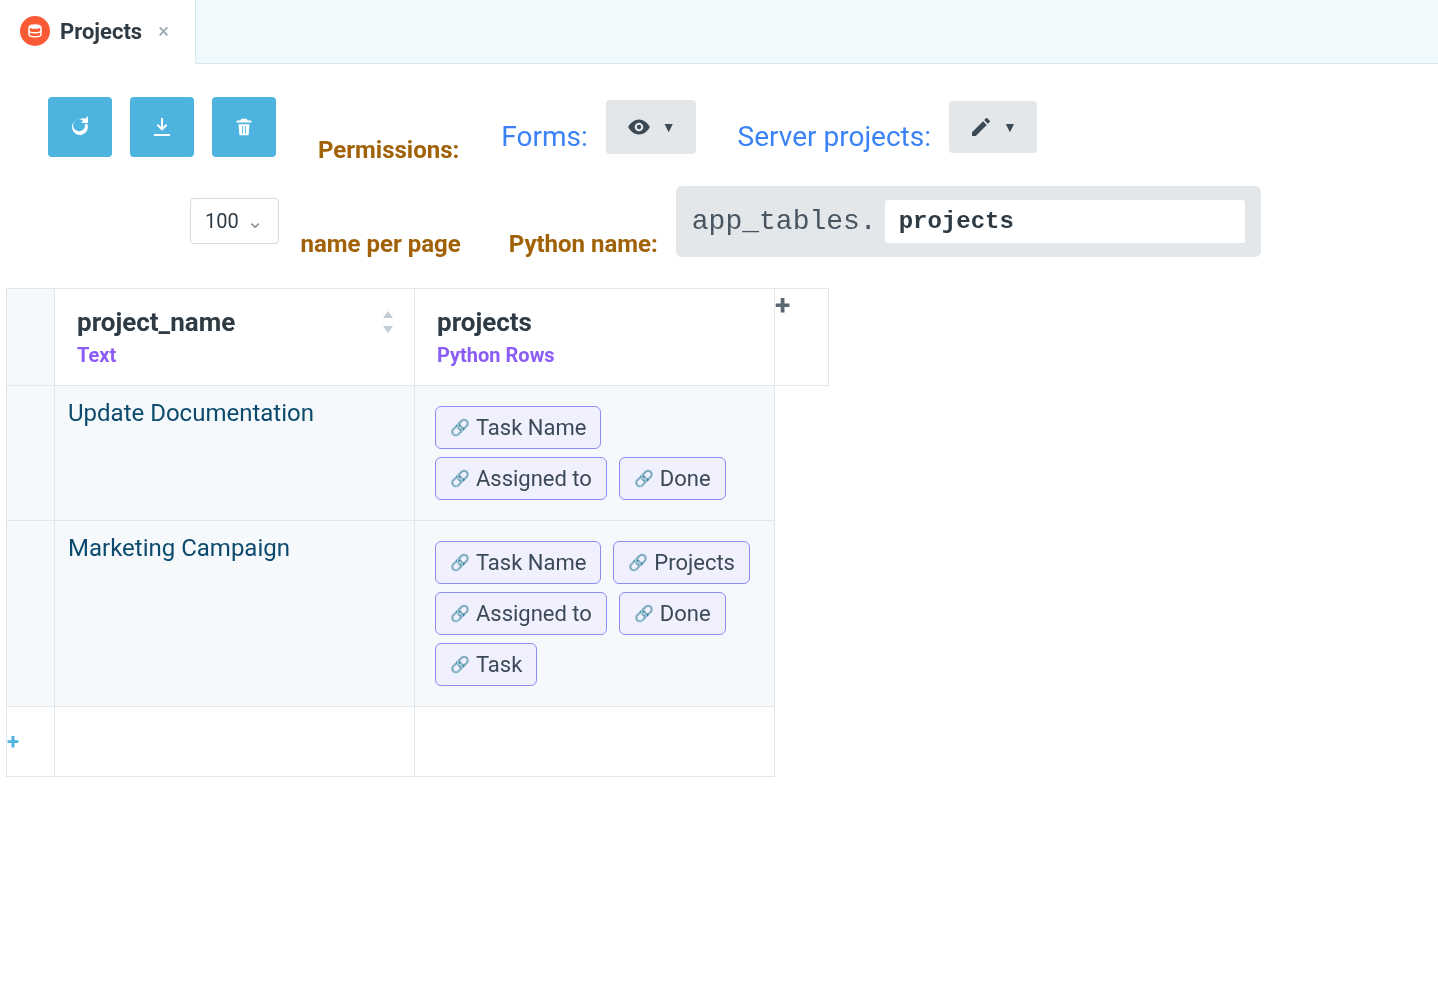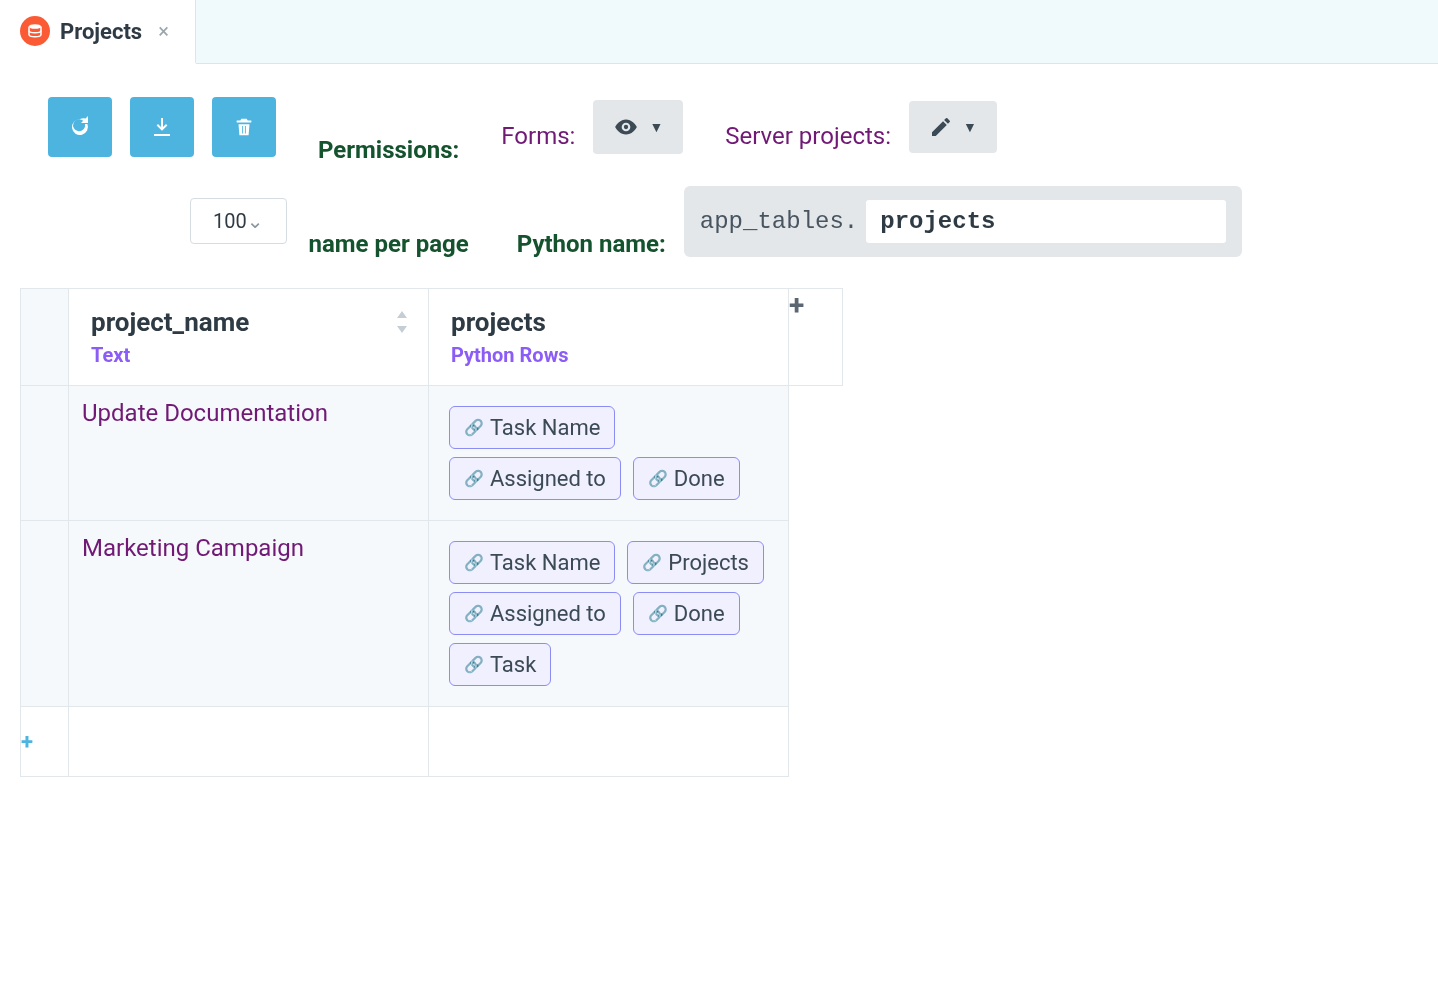--- a/index.html
+++ b/index.html
@@ -53,75 +53,75 @@
 .btn-blue {
   background: #4db4e0;
   border: none;
   width: 64px; height: 60px;
   border-radius: 4px;
   display: flex; align-items: center; justify-content: center;
   cursor: pointer;
 }
 .btn-blue svg { fill: #fff; }
 .label-strong {
-  font-weight: 700; font-size: 24px; color: #14532d;
+  font-weight: 700; font-size: 24px; color: #a16207;
   margin-left: 24px;
   margin-top: 46px;
 }
-.label-plain { font-size: 24px; color: #701a75; margin-left: 24px; margin-top: 18px; }
+.label-plain { font-size: 28px; color: #3b82f6; margin-left: 24px; margin-top: 18px; }
 .dropdown-gray {
   background: #e4e7ea;
   border: none; border-radius: 4px;
   padding: 14px 20px;
   display: flex; align-items: center; gap: 10px;
   cursor: pointer;
 }
 .dropdown-caret { font-size: 14px; color: #3b4a55; }
 
 .second-row {
   display: flex;
   align-items: center;
   gap: 18px;
   padding: 0 40px 30px 190px;
   flex-wrap: wrap;
 }
 .select-rows {
   border: 1px solid #d5dde2;
   border-radius: 4px;
-  padding: 10px 22px;
+  padding: 10px 14px;
   font-size: 20px;
   color: #2f3b44;
-  display: flex; align-items: center; 
+  display: flex; align-items: center; gap: 8px;
   cursor: pointer;
 }
 .python-name-box {
   background: #e4e7ea;
   border-radius: 6px;
   padding: 14px 16px;
   display: flex; align-items: center; gap: 8px;
 }
 .python-prefix {
   font-family: "Courier New", monospace;
-  font-size: 24px;
+  font-size: 28px;
   color: #485560;
 }
 .python-input {
   background: #fff;
   border: none;
   border-radius: 3px;
   padding: 8px 14px;
   font-family: "Courier New", monospace;
   font-size: 24px;
   font-weight: 700;
   color: #2f3b44;
   width: 360px;
 }
 
 .data-table {
-  margin-left: 20px;
+  margin-left: 6px;
   border-collapse: collapse;
 }
 .data-table th, .data-table td {
   border: 1px solid #e1e7eb;
   text-align: left;
   vertical-align: top;
 }
 .row-handle {
   width: 48px;
   background: #f6f9fb;
@@ -142,21 +142,21 @@
   color: #c5ced5;
 }
 .add-col-cell {
   width: 54px; text-align: center; vertical-align: middle;
   font-size: 28px; color: #5a6671; font-weight: 700;
   cursor: pointer;
 }
 .cell-text {
   padding: 13px;
   font-size: 24px;
-  color: #701a75;
+  color: #0c4a6e;
   background: #f6f9fb;
 }
 .cell-tags {
   padding: 16px;
   background: #f6f9fb;
   width: 360px;
 }
 .tag-chip {
   display: inline-flex;
   align-items: center;

